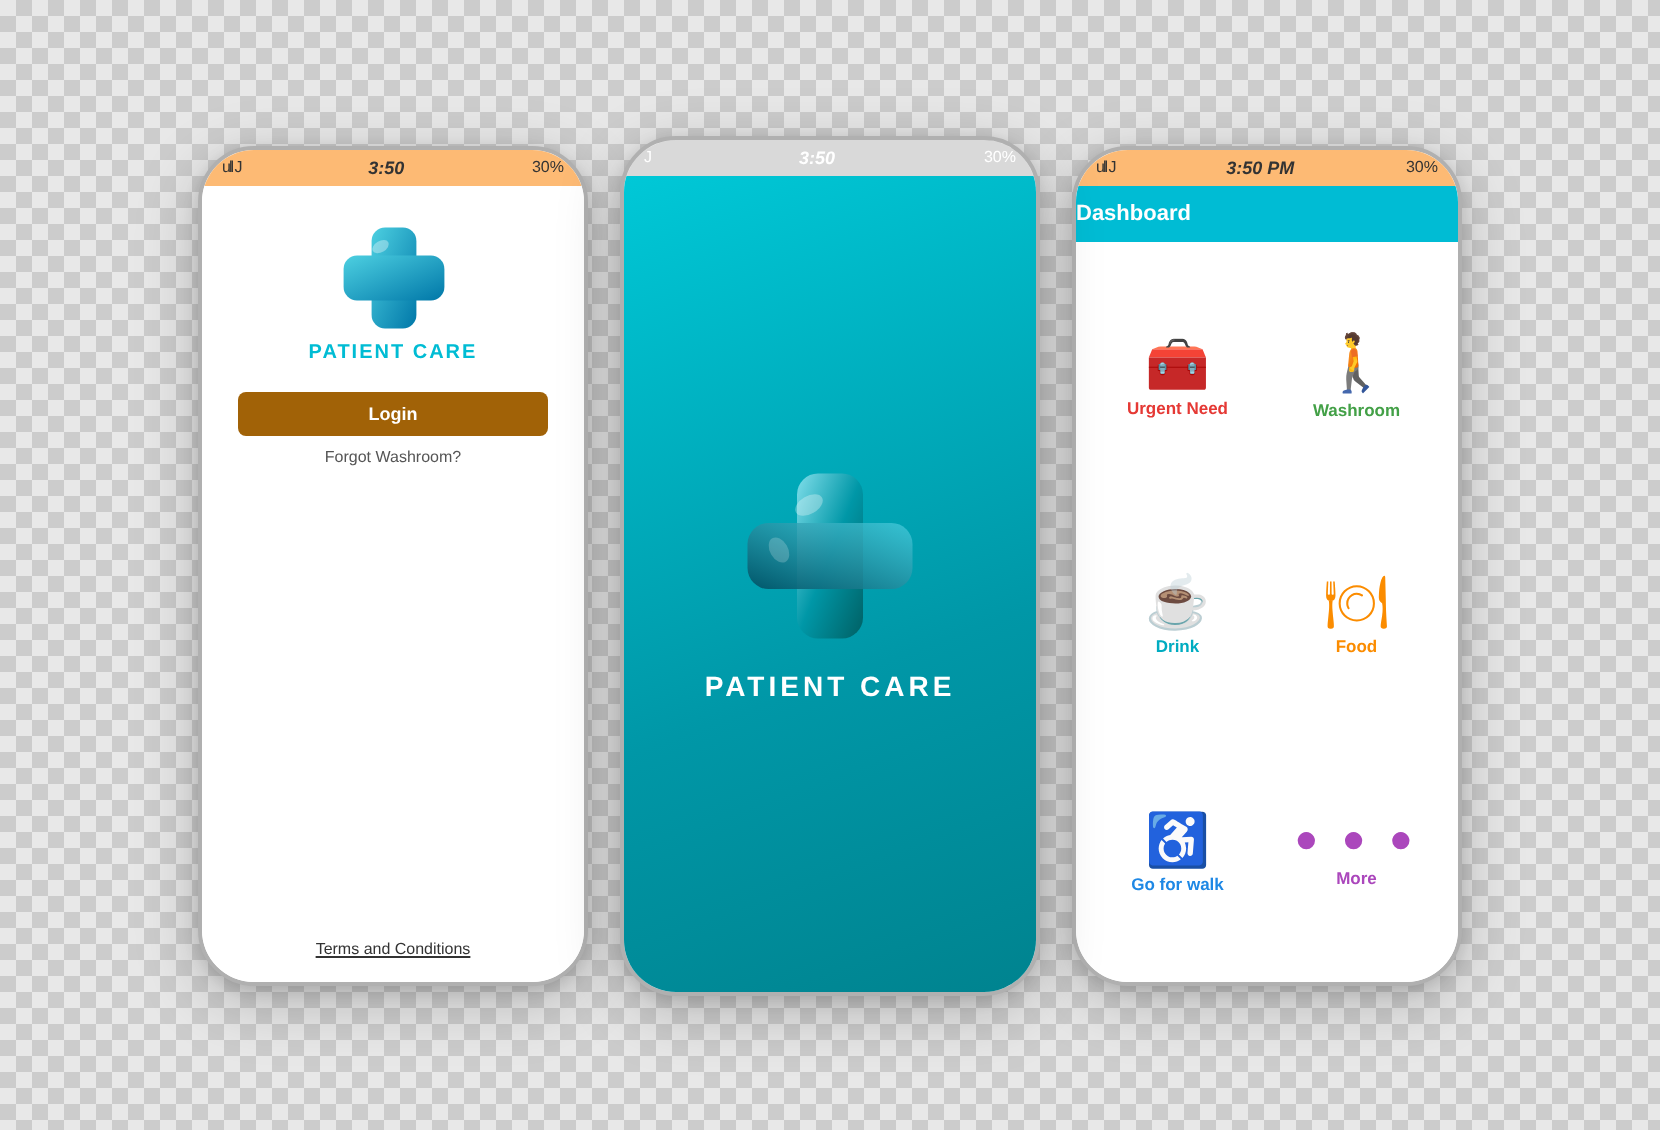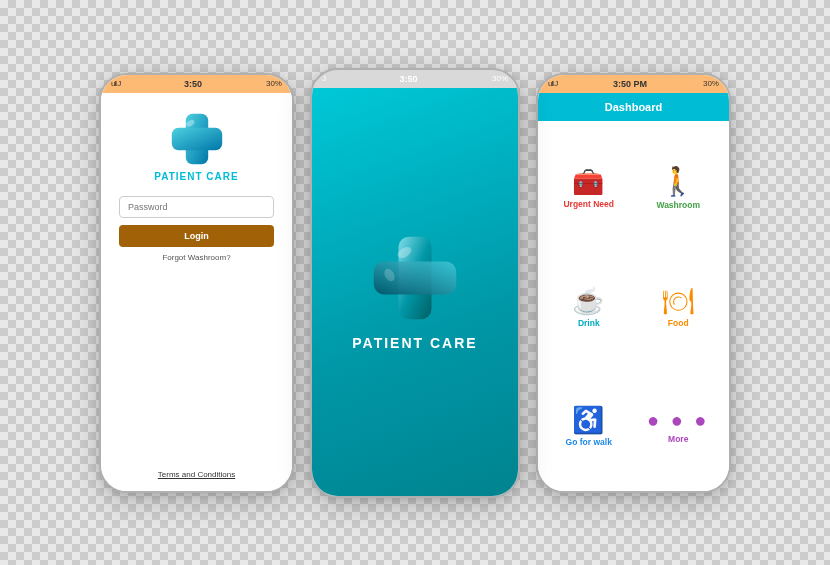--- a/index.html
+++ b/index.html
@@ -51,21 +51,21 @@
       display: flex;
       align-items: center;
       justify-content: space-between;
       padding: 4px 10px;
       font-size: 9px;
       color: #333;
       background: #fdba74;
       height: 18px;
     }
     .status-bar .signal { font-size: 8px; letter-spacing: -1px; }
-    .status-bar .time { font-size: 9px; font-weight: 600; }
+    .status-bar .time { font-size: 9px; font-weight: 600; font-style: italic; }
     .status-bar .battery { font-size: 8px; }
 
     
     .login-screen {
       display: flex;
       flex-direction: column;
       align-items: center;
       padding: 10px 18px 12px;
       background: white;
       height: calc(100% - 18px);
@@ -150,21 +150,20 @@
     
     .dashboard-screen {
       display: flex;
       flex-direction: column;
       height: calc(100% - 18px);
       background: white;
     }
     .dashboard-header {
       background: #00bcd4;
       color: white;
-      text-align: center;
       padding: 8px 0;
       font-size: 11px;
       font-weight: 600;
     }
     .dashboard-grid {
       display: grid;
       grid-template-columns: 1fr 1fr;
       flex: 1;
       padding: 8px;
       gap: 4px;
@@ -218,21 +217,20 @@
           </linearGradient>
         </defs>
 
         <rect x="30" y="5" width="40" height="90" rx="12" fill="url(#cg1)"></rect>
         <rect x="5" y="30" width="90" height="40" rx="12" fill="url(#cg1)"></rect>
 
         <ellipse cx="38" cy="22" rx="8" ry="5" fill="rgba(255,255,255,0.35)" transform="rotate(-30,38,22)"></ellipse>
       </svg>
     </div>
     <div class="login-app-name">PATIENT CARE</div>
-    <input class="login-input" type="password" placeholder="Password" style="">
     <div class="login-btn">Login</div>
     <div class="forgot-pw">Forgot Washroom?</div>
     <div class="terms">Terms  and Conditions</div>
   </div>
 </div>
 
 <div class="phone phone-splash">
   <div class="status-bar splash-status-bar">
     <span class="signal">J</span>
     <span class="time">3:50</span>

